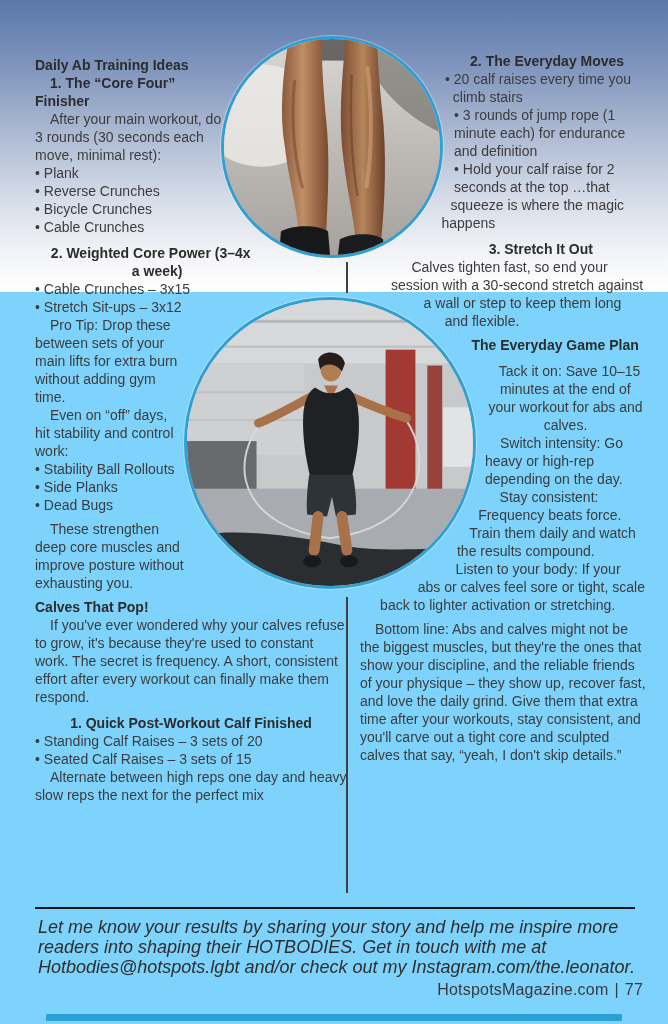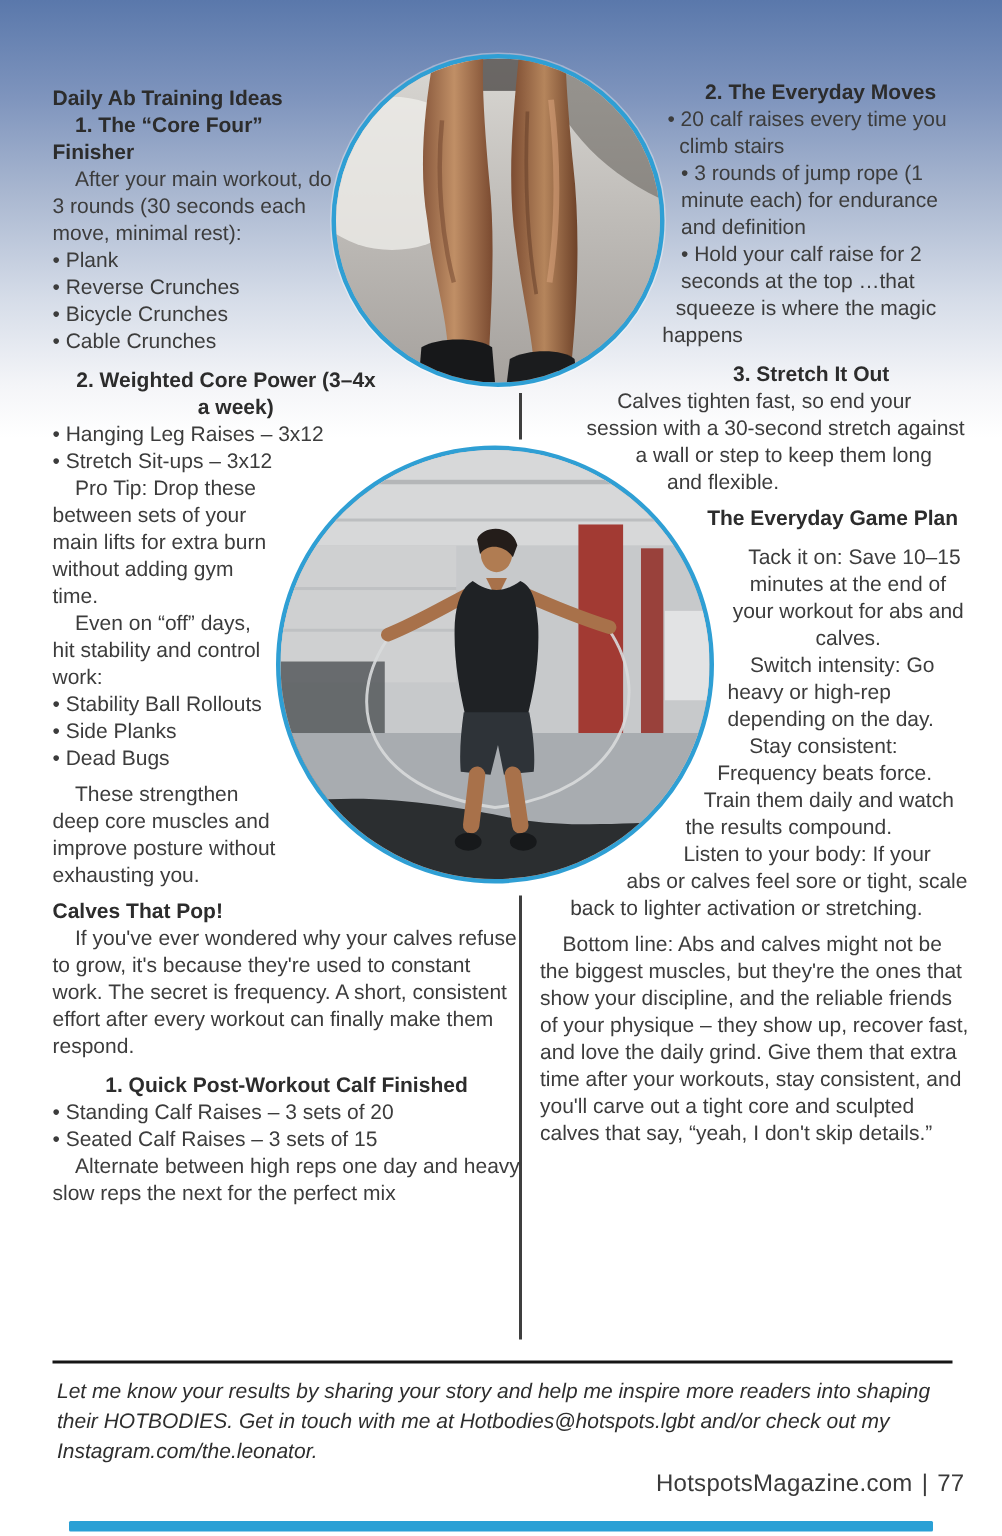--- a/index.html
+++ b/index.html
@@ -1,19 +1,19 @@
 <!DOCTYPE html>
 <html><head>
 <meta charset="utf-8">
 <style>
   * { margin:0; padding:0; box-sizing:border-box; }
   html,body { background:#e9e9e9; }
   .page {
     position:relative; width:668px; height:1024px; margin:0 auto;
-    background:#ffffff; overflow:hidden;
+    background:#7dd3fc; overflow:hidden;
     font-family:"Liberation Sans","DejaVu Sans",sans-serif;
     color:#3c3c3c;
   }
   .top-gradient {
     position:absolute; left:0; top:0; width:668px; height:292px;
     background:linear-gradient(180deg,#5a78ab 0%,#7e94bd 22%,#a9b7d0 44%,#d5dce8 68%,#f4f5f8 88%,#ffffff 100%);
   }
   
   .circle {
     position:absolute; border-radius:50%; overflow:hidden;
@@ -46,21 +46,21 @@
   .indent { text-indent:15px; }
   .center { text-align:center; }
   p { color:#3c3c3c; }
   ul { list-style:none; }
   li { text-align:left; color:#3c3c3c; }
 
   
   .rule-h { position:absolute; left:35px; top:907px; width:600px; height:2px; background:#161616; }
   .footer-note {
     position:absolute; left:38px; top:917px; width:606px;
-    font-style:italic; font-size:14px; line-height:20px; color:#2e2e2e;
+    font-style:italic; font-size:18px; line-height:20px; color:#2e2e2e;
   }
   .page-footer {
     position:absolute; right:25px; top:981px;
     font-size:16px; color:#3a3a3a; letter-spacing:.2px;
   }
   .page-footer .sep { margin:0 6px; color:#3a3a3a; }
   .bottom-bar { position:absolute; left:46px; top:1014px; width:576px; height:7px; background:#2aa0d5; border-radius:1px; }
 </style>
 </head>
 <body>
@@ -144,21 +144,21 @@
     <p class="indent">After your main workout, do 3 rounds (30 seconds each move, minimal rest):</p>
     <ul>
       <li>• Plank</li>
       <li>• Reverse Crunches</li>
       <li>• Bicycle Crunches</li>
       <li>• Cable Crunches</li>
     </ul>
 
     <h3 class="indent sec">2. Weighted Core Power (3–4x a week)</h3>
     <ul>
-      <li>• Hanging Leg Raises – 3x12</li>
+      <li>• Cable Crunches – 3x15</li>
       <li>• Stretch Sit-ups – 3x12</li>
     </ul>
     <p class="indent">Pro Tip: Drop these between sets of your main lifts for extra burn without adding gym time.</p>
 
     <p class="indent">Even on “off” days, hit stability and control work:</p>
     <ul>
       <li>• Stability Ball Rollouts</li>
       <li>• Side Planks</li>
       <li>• Dead Bugs</li>
     </ul>

